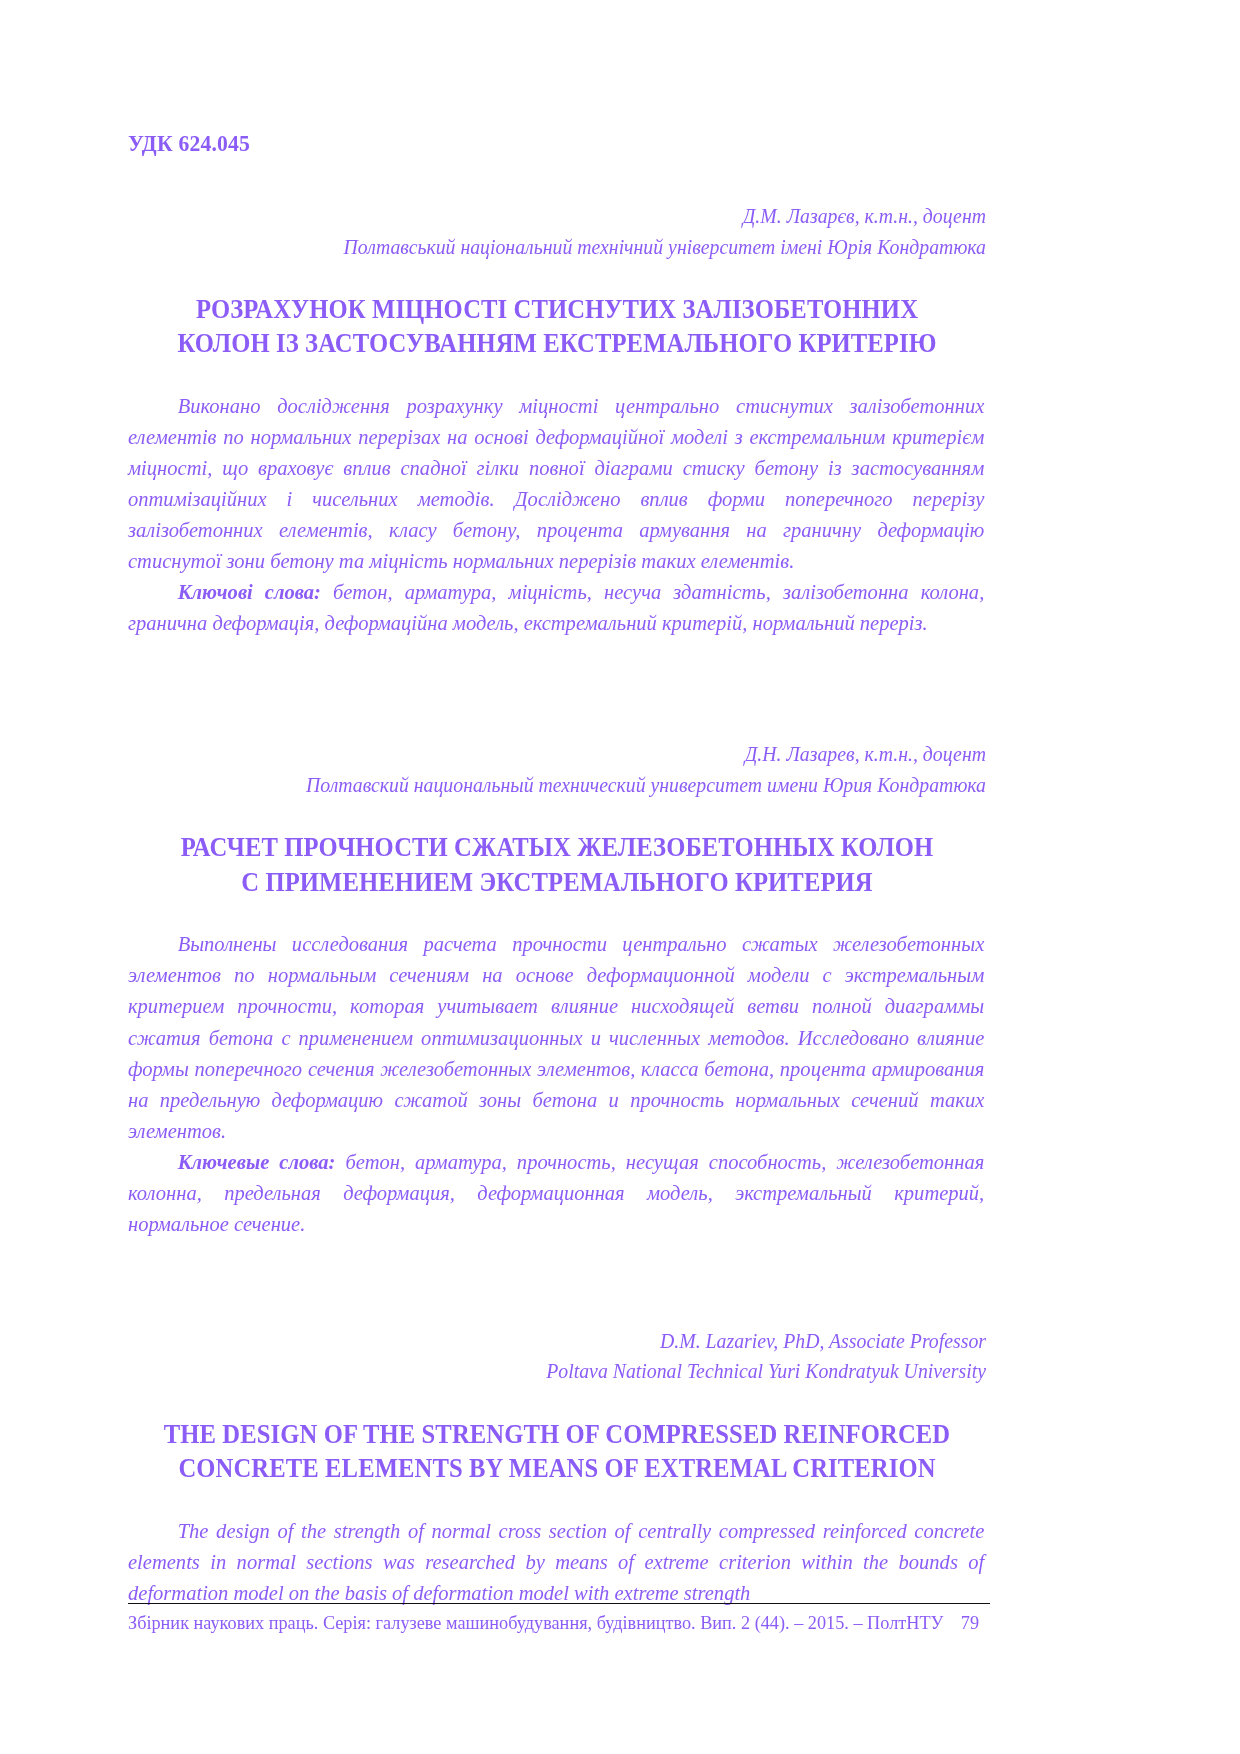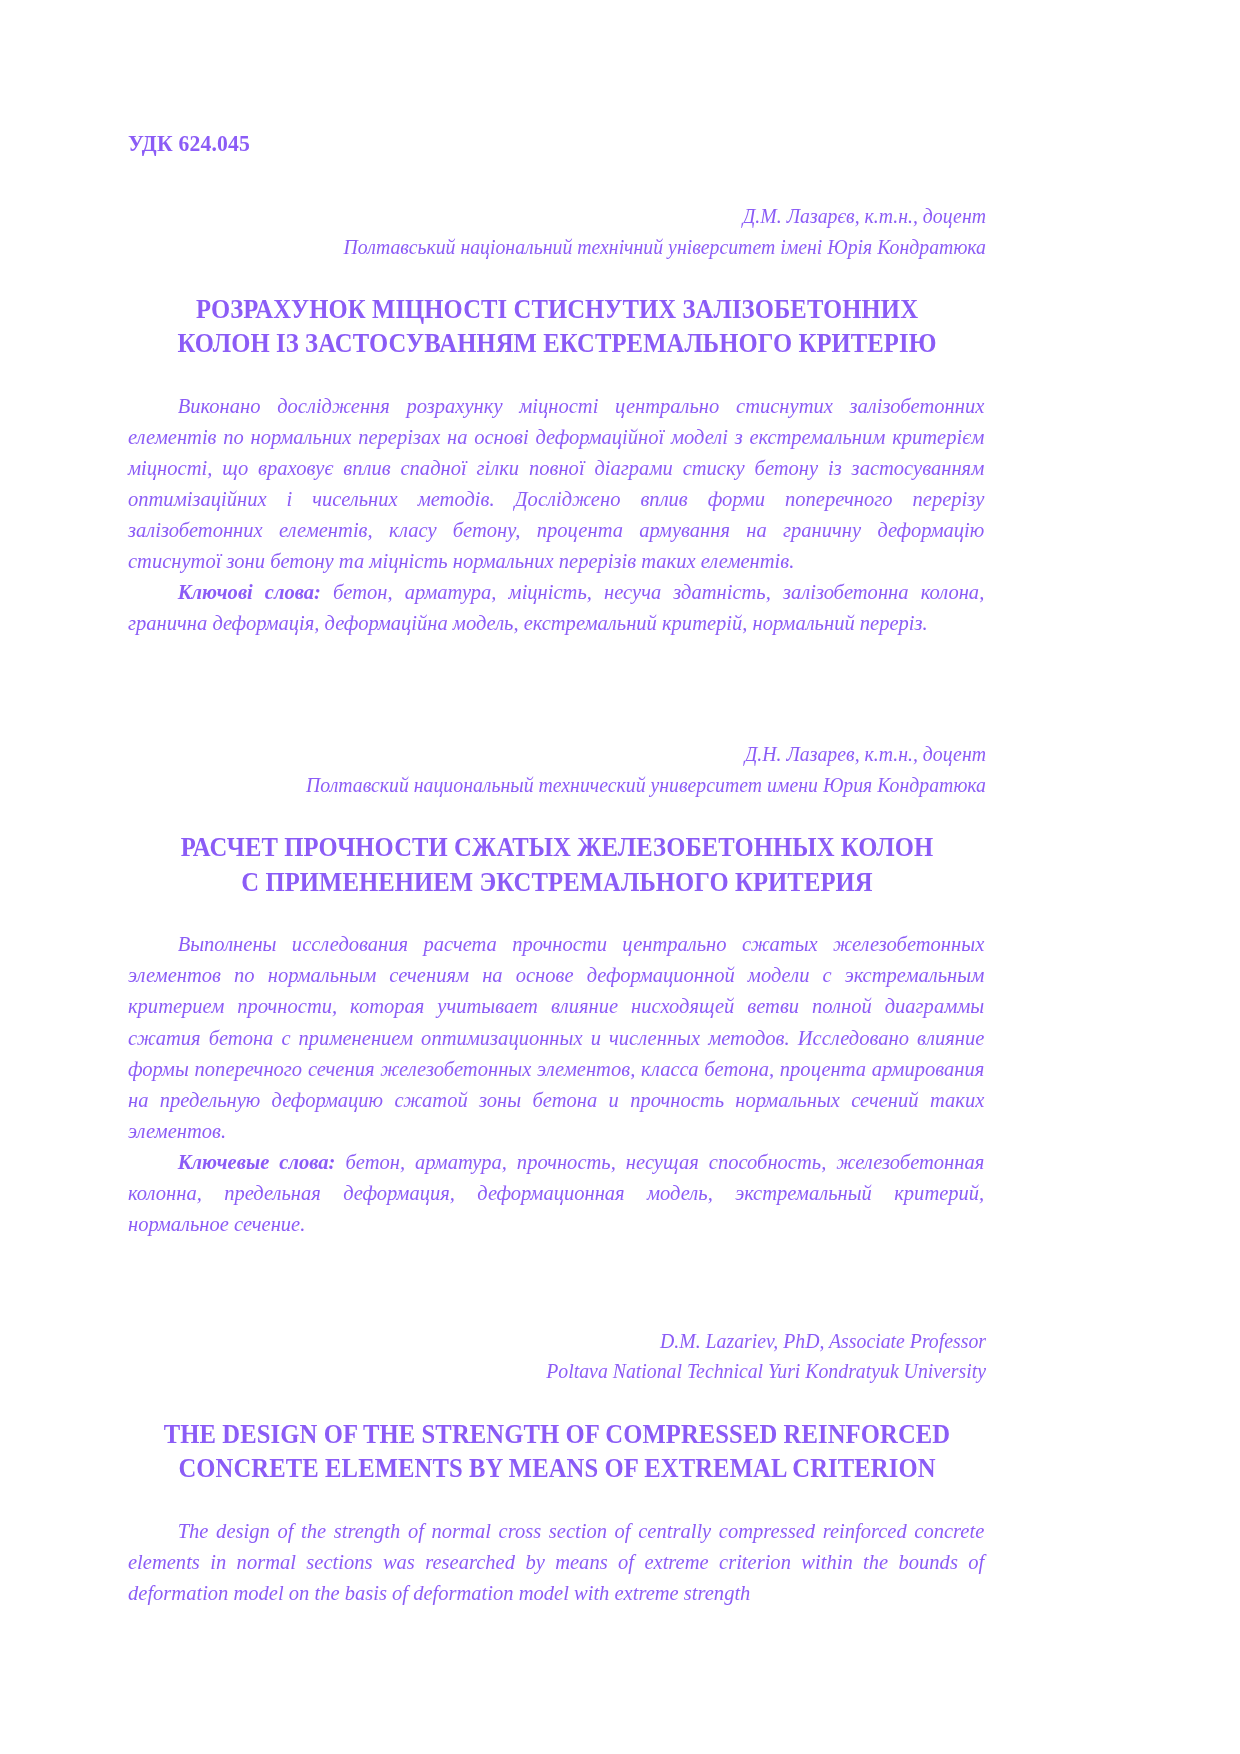--- a/index.html
+++ b/index.html
@@ -175,14 +175,21 @@
       <div class="title">
         <span class="tl">THE DESIGN OF THE STRENGTH OF COMPRESSED REINFORCED</span>
         <span class="tl">CONCRETE ELEMENTS BY MEANS OF EXTREMAL CRITERION</span>
       </div>
 
       <p class="abstract">The design of the strength of normal cross section of centrally compressed reinforced concrete elements in normal sections was researched by means of extreme criterion within the bounds of deformation model on the basis of deformation model with extreme strength</p>
     </div>
 
   </div>
 
+  <div class="footer">
+    <div class="footer-rule"></div>
+    <div class="footer-row">
+      <span class="footer-text">Збірник наукових праць. Серія: галузеве машинобудування, будівництво. Вип. 2 (44). – 2015. – ПолтНТУ</span>
+      <span class="footer-page">79</span>
+    </div>
+  </div>
 
 </div>
 
 </body></html>

